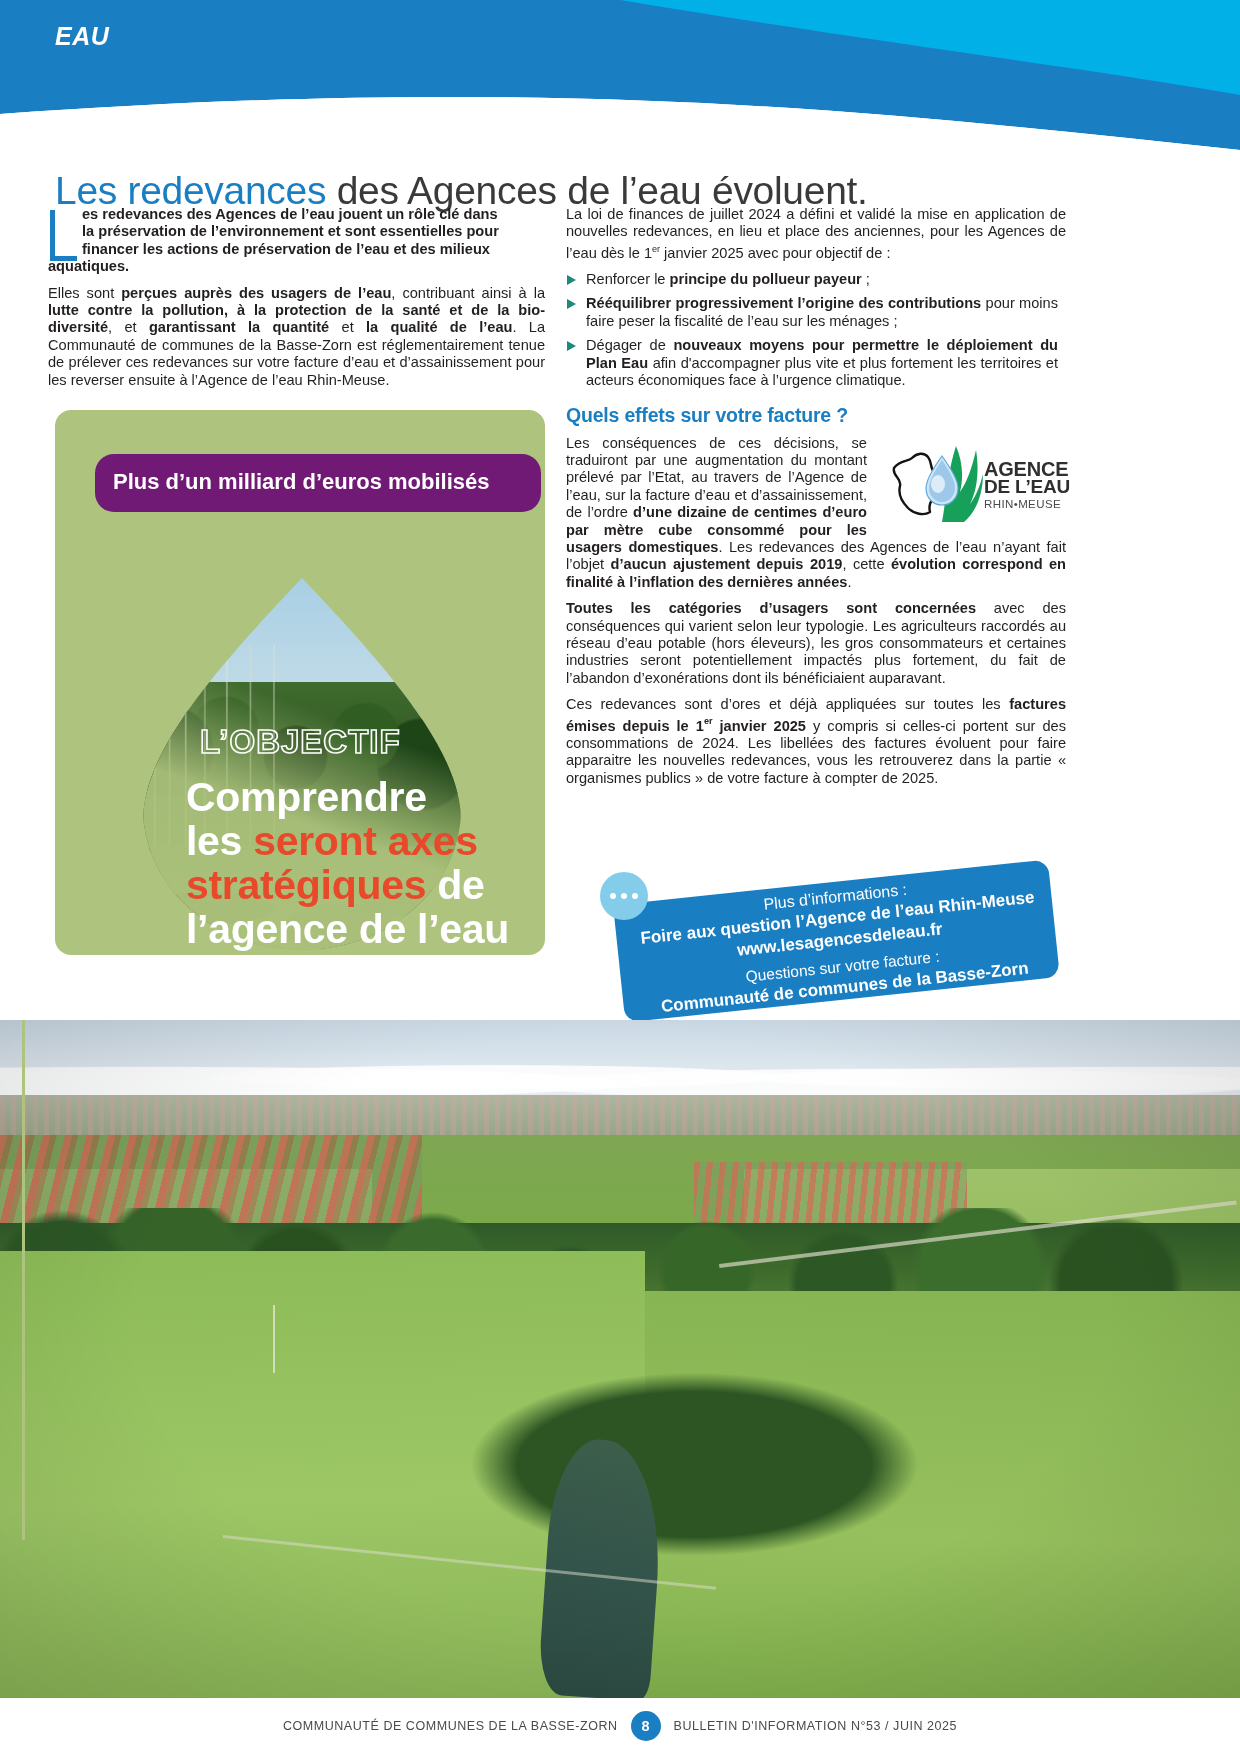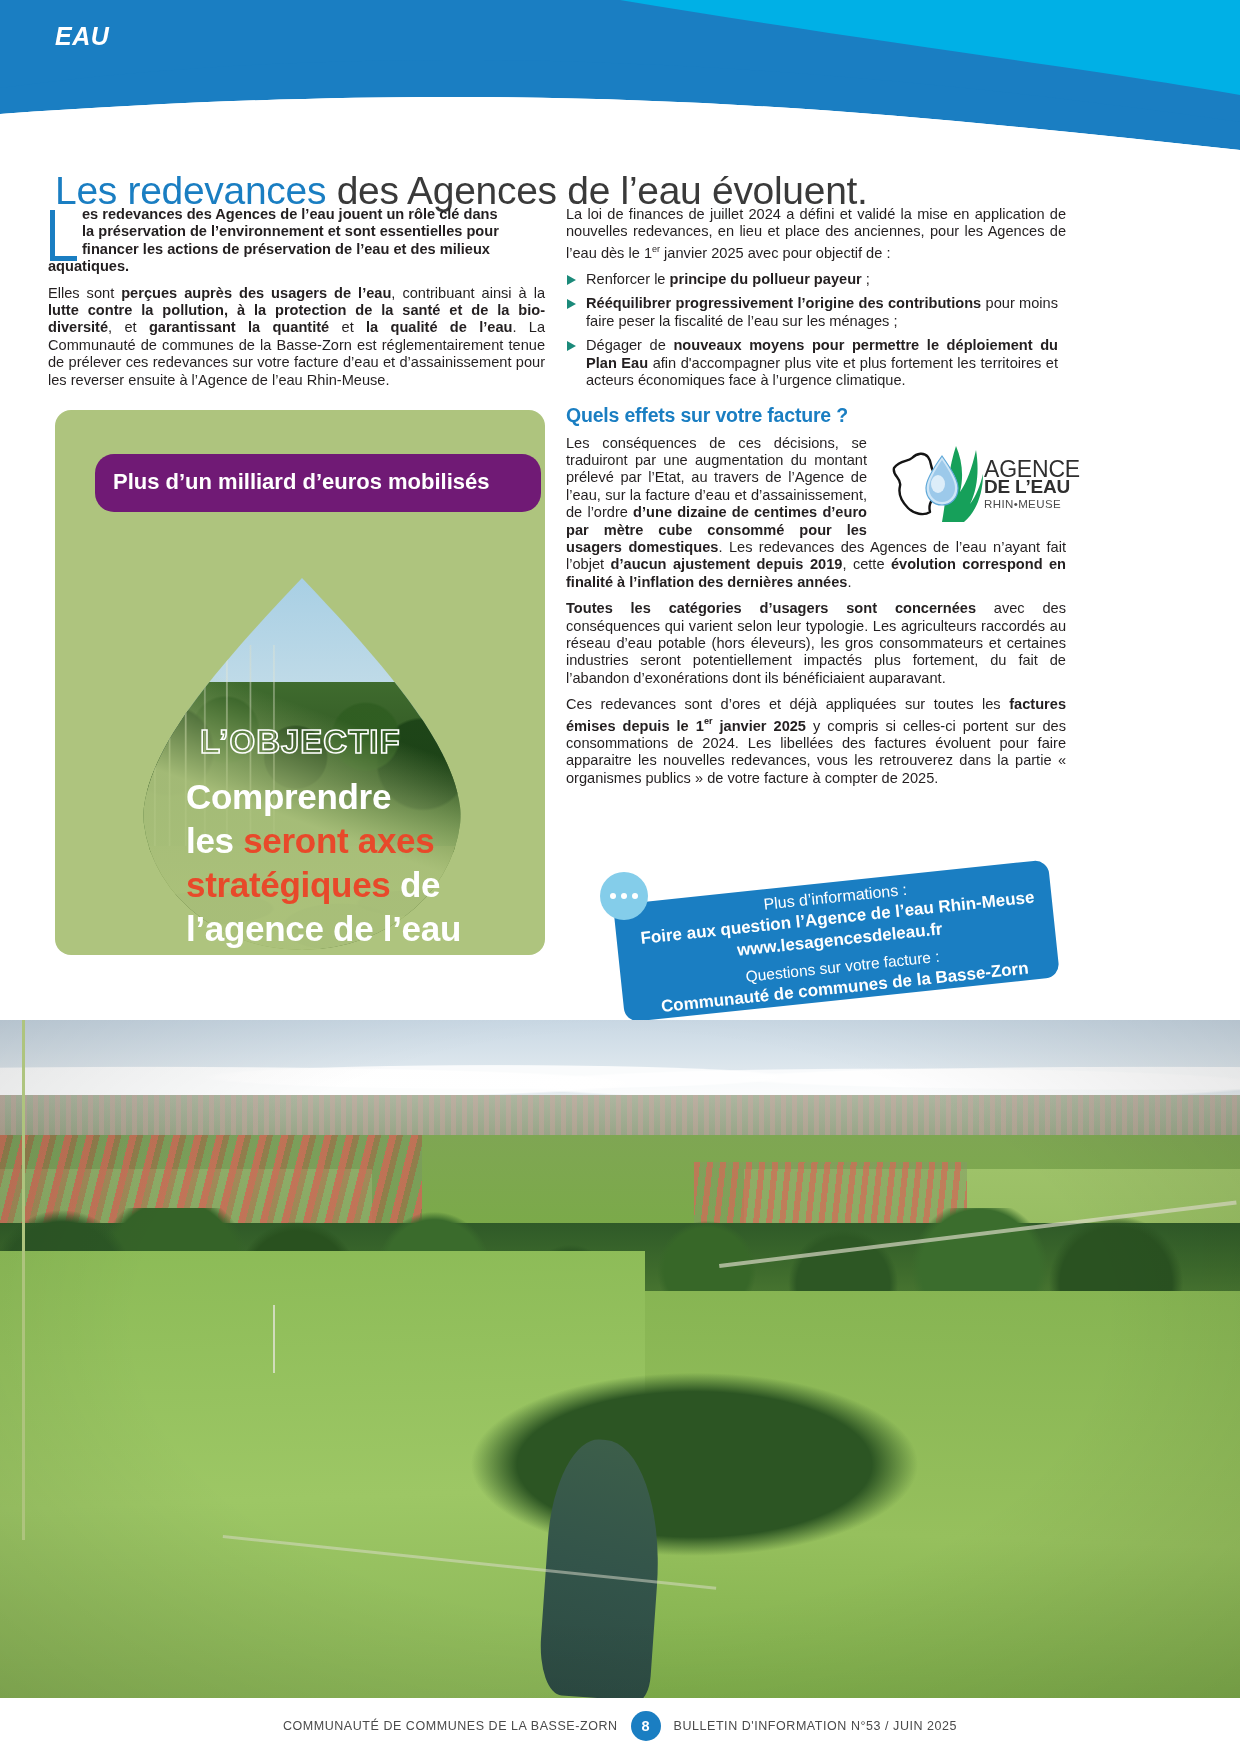--- a/index.html
+++ b/index.html
@@ -63,21 +63,21 @@
     margin:14px 0 8px 0;font-size:19.5px;font-weight:700;color:#1a7ec2;
     letter-spacing:-.2px;
   }
 
   .wrap-logo{float:right;width:185px;height:92px;margin:2px 0 4px 14px;shape-outside:margin-box;}
 
   
   .agence-logo{position:absolute;left:884px;top:442px;width:190px;height:86px;}
   .agence-logo .mark{position:absolute;left:0;top:0;width:100px;height:82px;}
   .agence-logo .txt{position:absolute;left:100px;top:18px;width:92px;}
-  .agence-logo .txt .l1{font-size:23px;font-weight:400;color:#2f2f2f;line-height:18px;letter-spacing:-.2px;}
+  .agence-logo .txt .l1{font-size:20px;font-weight:700;color:#2f2f2f;line-height:18px;letter-spacing:-.2px;}
   .agence-logo .txt .l2{font-size:19px;font-weight:700;color:#2f2f2f;line-height:18px;letter-spacing:-.2px;}
   .agence-logo .txt .l3{font-size:11.5px;font-weight:400;color:#4a4a4a;line-height:14px;letter-spacing:.4px;margin-top:1px;}
 
   
   .green-panel{
     position:absolute;left:55px;top:410px;width:490px;height:545px;
     background:#aec47e;border-radius:16px;overflow:hidden;
   }
   .green-banner{
     position:absolute;left:40px;top:44px;width:410px;
@@ -126,21 +126,21 @@
   .drop-fade{position:absolute;left:0;top:0;width:100%;height:100%;
     background:linear-gradient(200deg, rgba(174,196,126,0) 38%, rgba(174,196,126,.92) 62%);}
 
   .obj-label{
     position:absolute;left:200px;top:723px;
     font-size:33px;font-weight:700;letter-spacing:1px;
     color:transparent;-webkit-text-stroke:1.6px #ffffff;
   }
   .obj-headline{
     position:absolute;left:186px;top:775px;width:345px;
-    font-size:35px;line-height:44px;font-weight:700;color:#ffffff;
+    font-size:41px;line-height:44px;font-weight:700;color:#ffffff;
     letter-spacing:-.3px;
   }
   .obj-headline .org{color:#e8492a;}
 
   
   .callout{
     position:absolute;left:600px;top:872px;width:455px;height:135px;
   }
   .callout-box{
     position:absolute;left:18px;top:10px;width:437px;height:118px;

